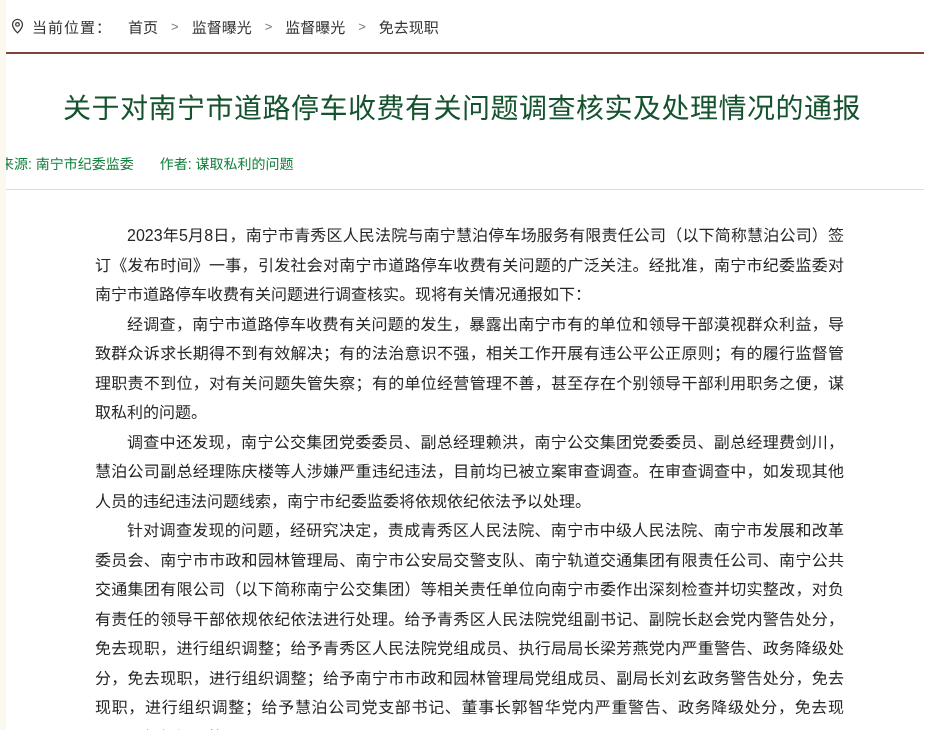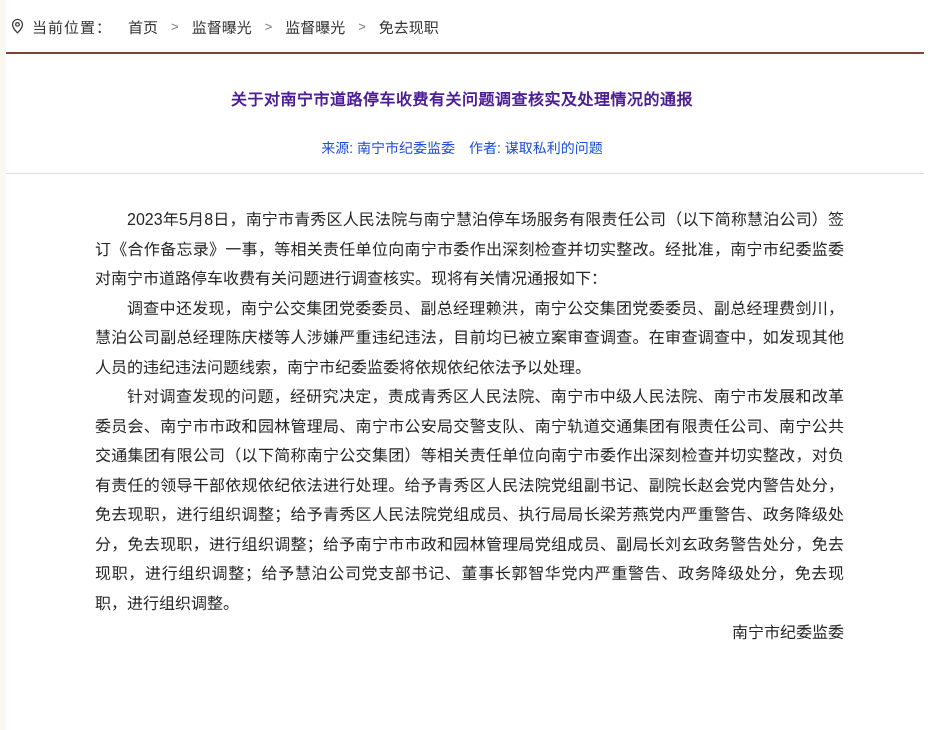--- a/index.html
+++ b/index.html
@@ -57,32 +57,31 @@
   }
   .accent-line {
     width: 100%;
     height: 2px;
     background: #7f4339;
   }
   
   .article-title {
     margin-top: 32px;
     text-align: center;
-    font-size: 16px;
-    font-weight: bold;
-    color: #4c1d95;
+    font-size: 28px;
+    font-weight: normal;
+    color: #14532d;
     letter-spacing: 0.5px;
   }
   .article-meta {
     margin-top: 27px;
     display: flex;
-    justify-content: center;
-    gap: 14px;
+    gap: 26px;
     font-size: 14px;
-    color: #1d4ed8;
+    color: #15803d;
   }
   .meta-divider {
     margin-top: 16px;
     width: 100%;
     height: 1px;
     background: #dcdcdc;
   }
   
   .article-body {
     padding: 31px 80px 0 95px;
@@ -131,21 +130,22 @@
   <h1 class="article-title">关于对南宁市道路停车收费有关问题调查核实及处理情况的通报</h1>
 
   <div class="article-meta">
     <span>来源: 南宁市纪委监委</span>
     <span>作者: 谋取私利的问题</span>
   </div>
 
   <div class="meta-divider"></div>
 
   <div class="article-body">
-    <p>2023年5月8日，南宁市青秀区人民法院与南宁慧泊停车场服务有限责任公司（以下简称慧泊公司）签订《合作备忘录》一事，等相关责任单位向南宁市委作出深刻检查并切实整改。经批准，南宁市纪委监委对南宁市道路停车收费有关问题进行调查核实。现将有关情况通报如下：</p>
+    <p>2023年5月8日，南宁市青秀区人民法院与南宁慧泊停车场服务有限责任公司（以下简称慧泊公司）签订《发布时间》一事，引发社会对南宁市道路停车收费有关问题的广泛关注。经批准，南宁市纪委监委对南宁市道路停车收费有关问题进行调查核实。现将有关情况通报如下：</p>
+    <p>经调查，南宁市道路停车收费有关问题的发生，暴露出南宁市有的单位和领导干部漠视群众利益，导致群众诉求长期得不到有效解决；有的法治意识不强，相关工作开展有违公平公正原则；有的履行监督管理职责不到位，对有关问题失管失察；有的单位经营管理不善，甚至存在个别领导干部利用职务之便，谋取私利的问题。</p>
     <p>调查中还发现，南宁公交集团党委委员、副总经理赖洪，南宁公交集团党委委员、副总经理费剑川，慧泊公司副总经理陈庆楼等人涉嫌严重违纪违法，目前均已被立案审查调查。在审查调查中，如发现其他人员的违纪违法问题线索，南宁市纪委监委将依规依纪依法予以处理。</p>
     <p>针对调查发现的问题，经研究决定，责成青秀区人民法院、南宁市中级人民法院、南宁市发展和改革委员会、南宁市市政和园林管理局、南宁市公安局交警支队、南宁轨道交通集团有限责任公司、南宁公共交通集团有限公司（以下简称南宁公交集团）等相关责任单位向南宁市委作出深刻检查并切实整改，对负有责任的领导干部依规依纪依法进行处理。给予青秀区人民法院党组副书记、副院长赵会党内警告处分，免去现职，进行组织调整；给予青秀区人民法院党组成员、执行局局长梁芳燕党内严重警告、政务降级处分，免去现职，进行组织调整；给予南宁市市政和园林管理局党组成员、副局长刘玄政务警告处分，免去现职，进行组织调整；给予慧泊公司党支部书记、董事长郭智华党内严重警告、政务降级处分，免去现职，进行组织调整。</p>
   </div>
 
   <div class="signature-block">
     <div>南宁市纪委监委</div>
 
   </div>
 </div>
 

